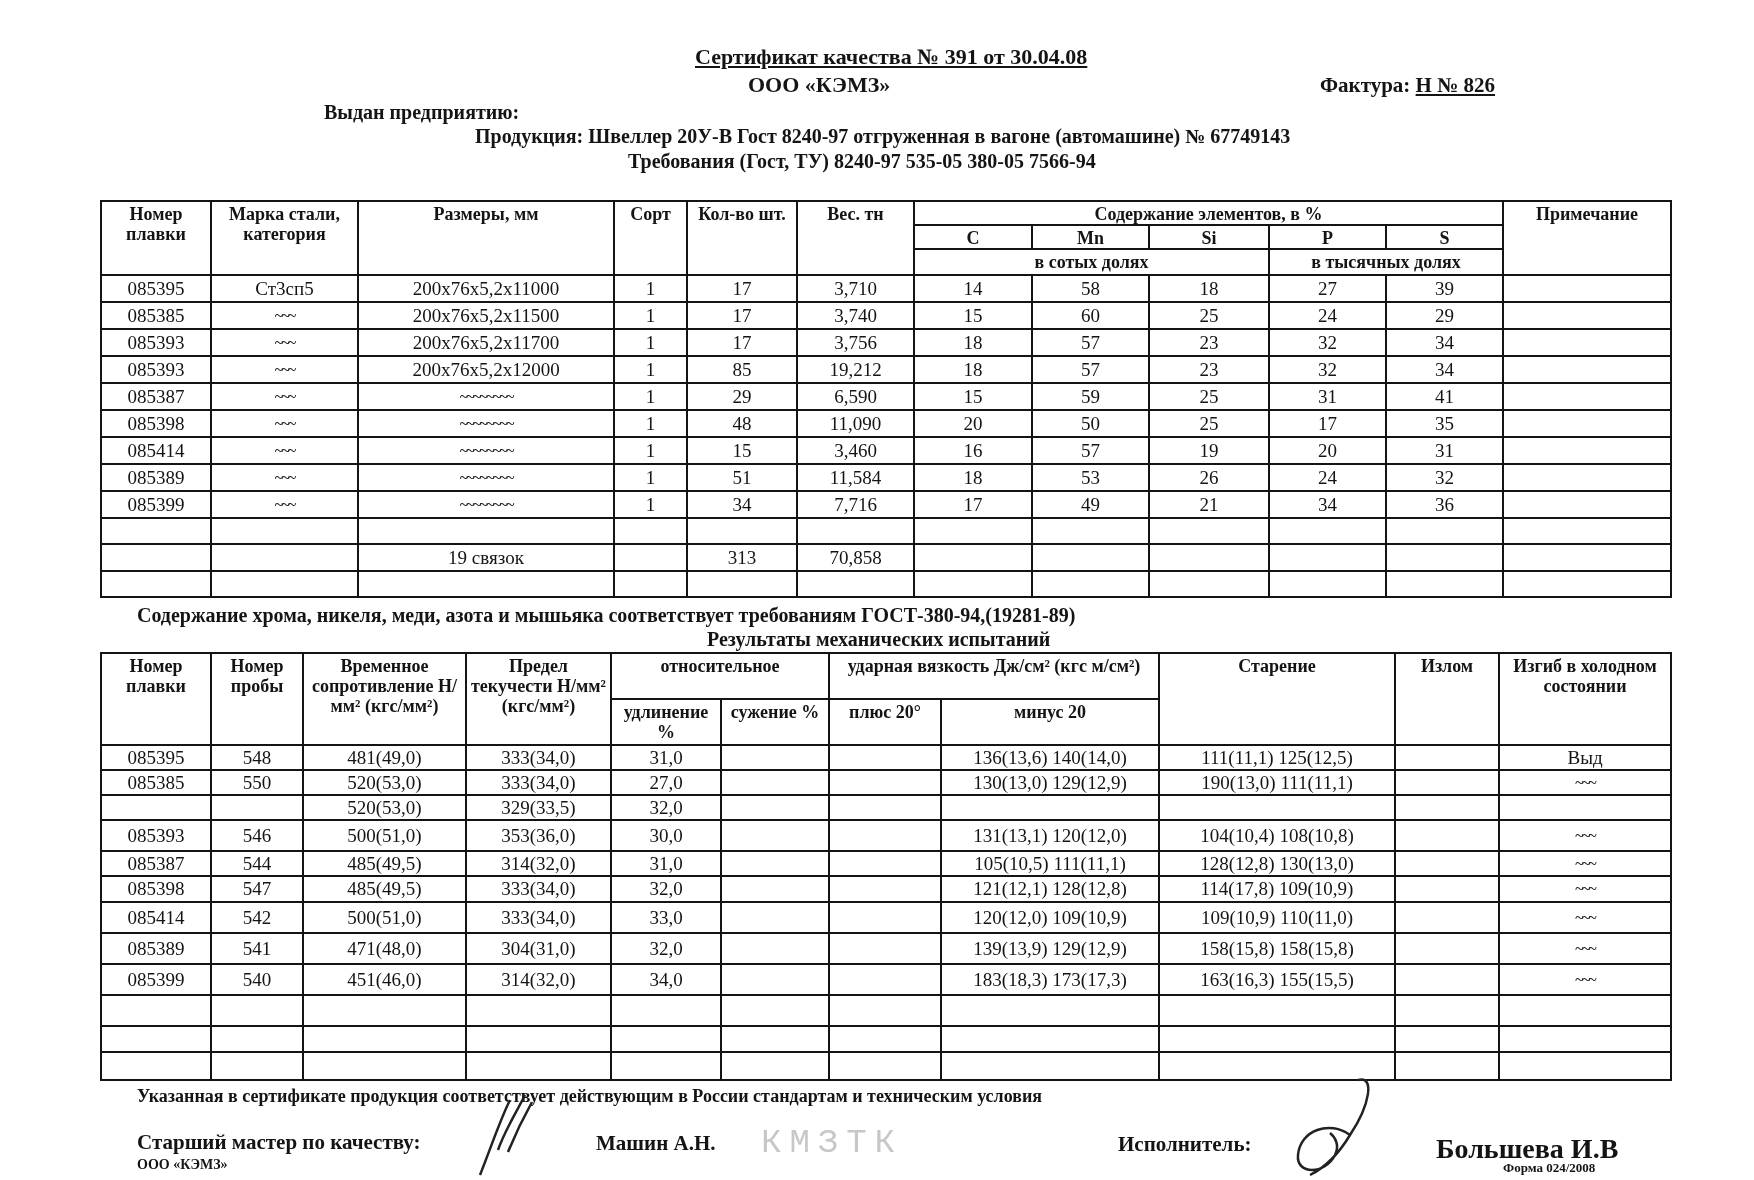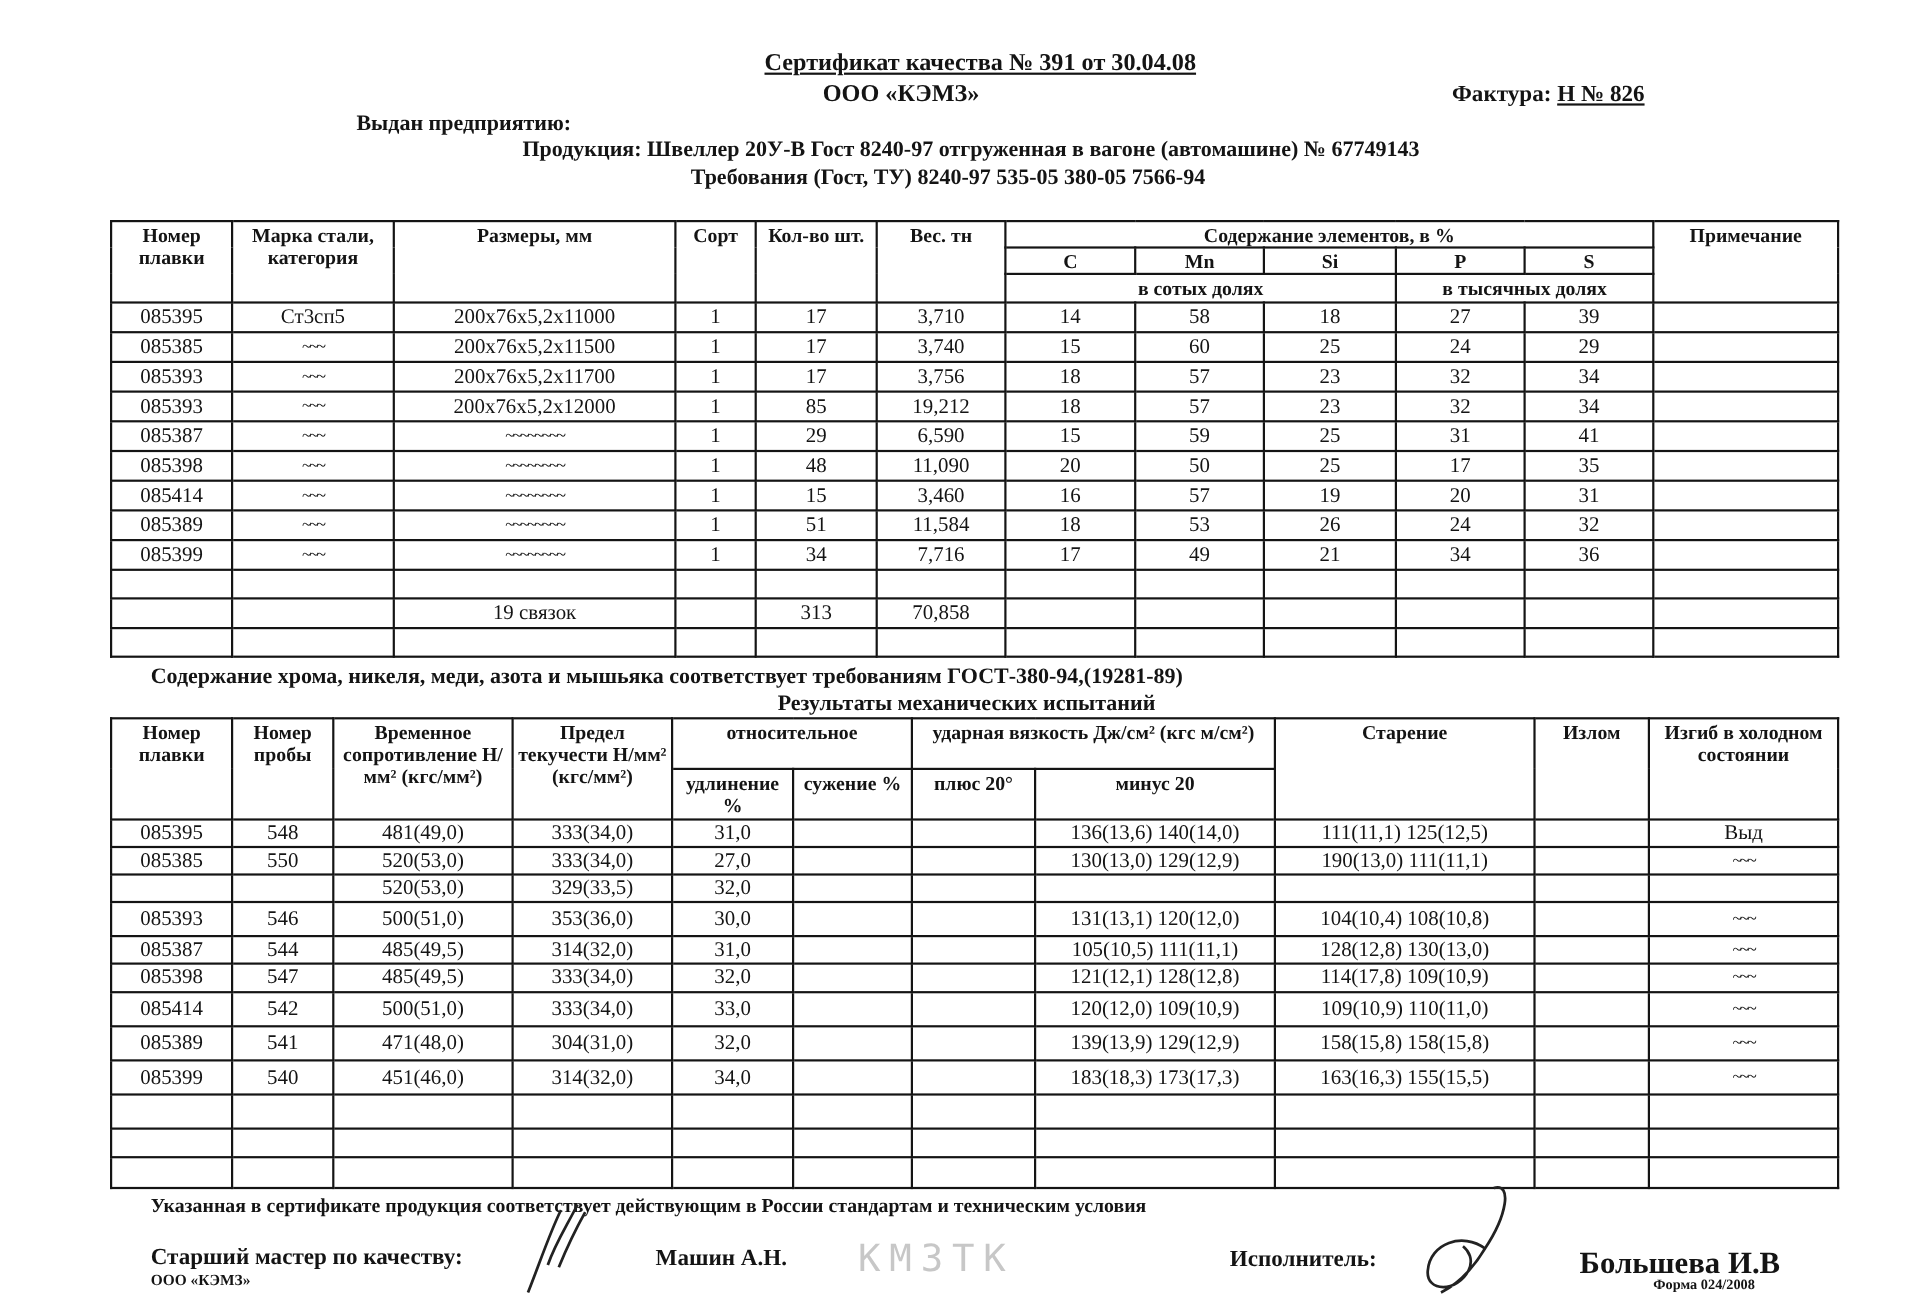--- a/index.html
+++ b/index.html
@@ -435,19 +435,19 @@
     </tbody>
 </table>
 
 <div class="abs b" style="left:137px;top:1086px;font-size:18px;">Указанная в сертификате продукция соответствует действующим в России стандартам и техническим условия</div>
 <div class="abs b" style="left:137px;top:1130px;font-size:21px;">Старший мастер по качеству:</div>
 <div class="abs b" style="left:137px;top:1157px;font-size:14px;">ООО «КЭМЗ»</div>
 <svg class="sig" style="left:470px;top:1090px;" width="70" height="90">
   <path d="M10 85 C20 60 30 30 40 10 M28 60 C35 40 45 25 55 5 M38 62 C45 45 52 30 62 12" stroke="#222" stroke-width="2.5" fill="none"></path>
 </svg>
 <div class="abs b" style="left:596px;top:1131px;font-size:21px;">Машин А.Н.</div>
-<div class="stamp" style="left:780px;top:1124px;">КМЗТК</div>
+<div class="stamp" style="left:761px;top:1124px;font-family:Liberation Mono, monospace;">КМЗТК</div>
 <div class="abs b" style="left:1118px;top:1132px;font-size:21px;">Исполнитель:</div>
 <svg class="sig" style="left:1280px;top:1075px;" width="110" height="105">
   <path d="M78 5 C95 0 90 30 70 60 C55 85 40 95 30 100 M70 60 C50 45 20 55 18 80 C16 100 45 100 55 80 C60 70 55 62 50 58" stroke="#222" stroke-width="2.5" fill="none"></path>
 </svg>
 <div class="abs b" style="left:1436px;top:1133px;font-size:28px;">Большева И.В</div>
 <div class="abs b" style="left:1503px;top:1160px;font-size:13px;">Форма 024/2008</div>
 
 </body></html>

